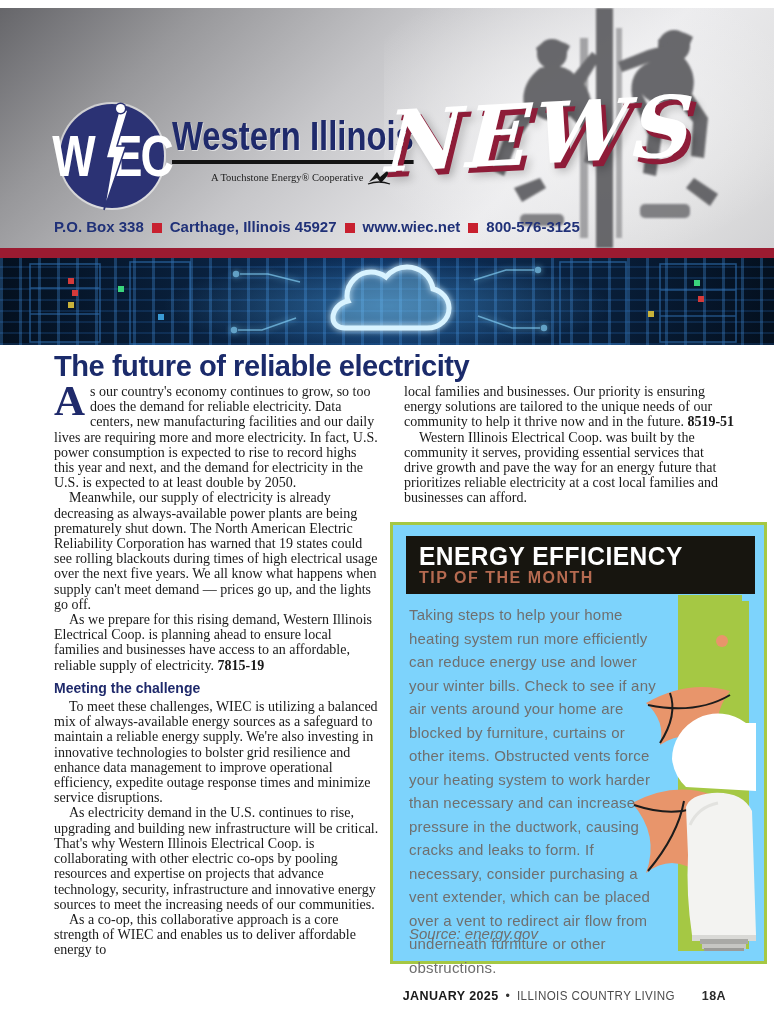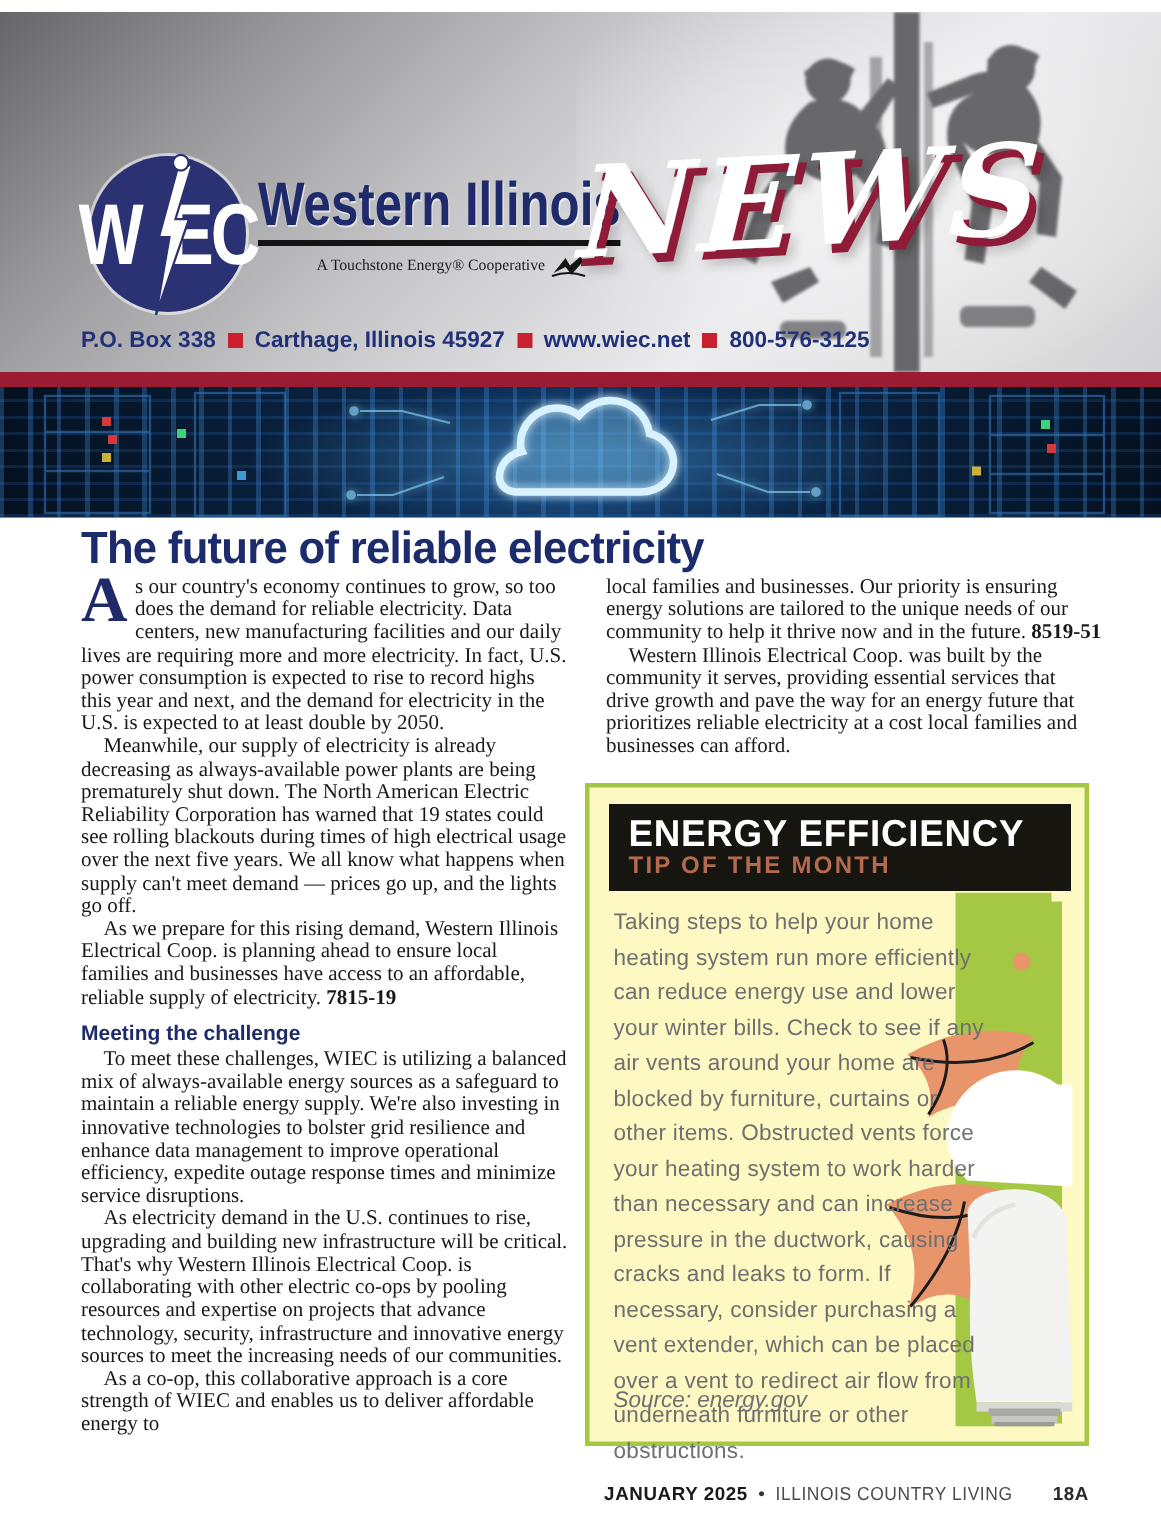--- a/index.html
+++ b/index.html
@@ -62,22 +62,22 @@
   #col-right{left:388px;width:332px;margin-left:16px;}
   .col p{margin:0;}
   .col p.ind{text-indent:15px;}
   .dropcap{float:left;font-family:"Liberation Serif",serif;font-weight:bold;font-size:43px;
     line-height:30px;color:#1f2a6b;padding:2px 5px 0 0;}
   .member-code{font-weight:bold;}
   .subhead{font-family:"Liberation Sans",sans-serif;font-weight:bold;font-size:14px;color:#1f2a6b;
     margin:8px 0 3px 0 !important;}
 
   
-  #tip-box{position:absolute;left:390px;top:522px;width:330px;height:436px;background:#fef9c3;
-    border:3px solid #a5c844;}
+  #tip-box{position:absolute;left:390px;top:522px;width:330px;height:436px;background:#7dd3fc;
+    border:3px solid #a5c844;padding-left:41px;}
   #tip-header{position:absolute;left:13px;top:11px;right:9px;height:58px;background:#17150f;
     padding:7px 0 0 13px;box-sizing:border-box;}
   #tip-title{font-family:"Liberation Sans",sans-serif;font-weight:bold;font-size:25px;color:#ffffff;
     letter-spacing:.5px;transform:scaleX(.98);transform-origin:left;line-height:1.05;}
   #tip-subtitle{font-family:"Liberation Sans",sans-serif;font-weight:bold;font-size:16px;color:#b56a50;
     letter-spacing:1.5px;line-height:1.1;}
   #green-band{position:absolute;right:15px;top:76px;bottom:12px;width:64px;background:#a5c844;}
   #tip-body{position:absolute;left:16px;top:78px;width:252px;font-family:Liberation Sans, sans-serif;
     font-size:15px;line-height:23.5px;color:#6f6f6f;letter-spacing:.2px;}
   #tip-source{position:absolute;left:16px;top:400px;font-family:"Liberation Sans",sans-serif;

